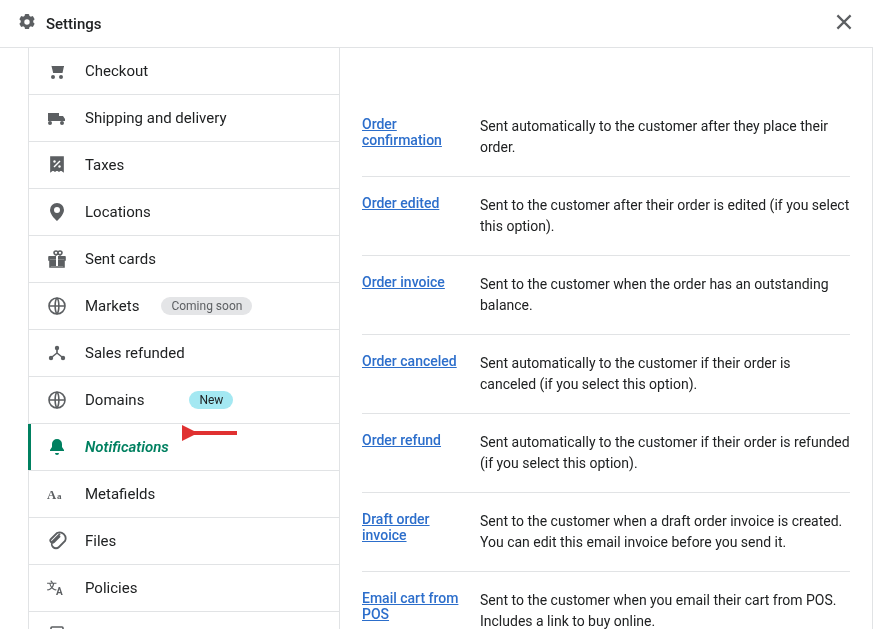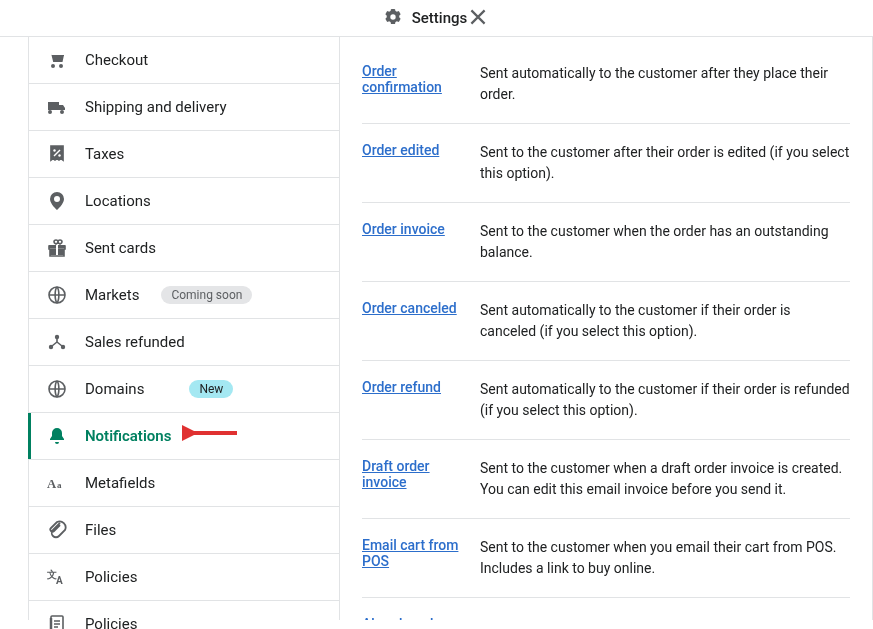--- a/index.html
+++ b/index.html
@@ -3,22 +3,22 @@
   <meta charset="utf-8">
   <style>
     * { margin:0; padding:0; box-sizing:border-box; }
     body {
       font-family: -apple-system, BlinkMacSystemFont, "Segoe UI", Roboto, Helvetica, Arial, sans-serif;
       font-size:14px; color:#202223; background:#ffffff;
       width:873px; height:629px; overflow:hidden; position:relative;
     }
     
     .topbar {
-      height:37px; border-bottom:1px solid #e1e3e5;
-      display:flex; align-items:center; justify-content:center;
+      height:48px; border-bottom:1px solid #e1e3e5;
+      display:flex; align-items:center; justify-content:space-between;
       padding:8px 18px;
     }
     .topbar-left { display:flex; align-items:center; gap:10px; }
     .gear-icon { color:#5c5f62; }
     .topbar-title { font-size:15px; font-weight:500; color:#202223; }
     .close-icon { color:#5c5f62; cursor:pointer; stroke-width:2; }
 
     .layout { display:flex; height:583px; }
 
     
@@ -33,35 +33,35 @@
       cursor:pointer; position:relative;
     }
     .sidebar-item .icon { width:20px; height:20px; color:#5c5f62; display:flex; align-items:center; justify-content:center; flex-shrink:0; }
     .sidebar-label { font-size:15px; color:#202223; }
     .sidebar-item.active { }
     .sidebar-item.active::before {
       content:""; position:absolute; left:-1px; top:0; bottom:0;
       width:3px; background:#008060;
     }
     .sidebar-item.active .icon { color:#008060; }
-    .sidebar-item.active .sidebar-label { color:#008060; font-weight:600; }
+    .sidebar-item.active .sidebar-label { color:#008060; font-weight:600;font-style:italic; }
     .badge {
       font-size:12px; padding:2px 10px; border-radius:12px;
       background:#e4e5e7; color:#5c5f62; margin-left:4px;text-align:right;
     }
     .badge.new { background:#a4e8f2; color:#202223;margin-left:27px; }
 
     
     .main { flex:1; border-right:1px solid #e1e3e5; padding:0; overflow:hidden; }
     .notif-list { padding:18px 22px 0 22px; }
     .notif-row {
       display:flex; gap:18px; padding:18px 0;
       border-bottom:1px solid #e1e3e5; align-items:flex-start;
     }
-    .notif-row:first-child { padding-top:8px; }
+    .notif-row:first-child { padding-top:8px;margin-top:42px; }
     .notif-title {
       width:100px; flex-shrink:0;
     }
     .notif-title a {
       color:#2c6ecb; text-decoration:underline; font-size:14px; font-weight:500;
     }
     .notif-desc {
       font-size:14px; color:#202223; line-height:1.5;
     }
 

